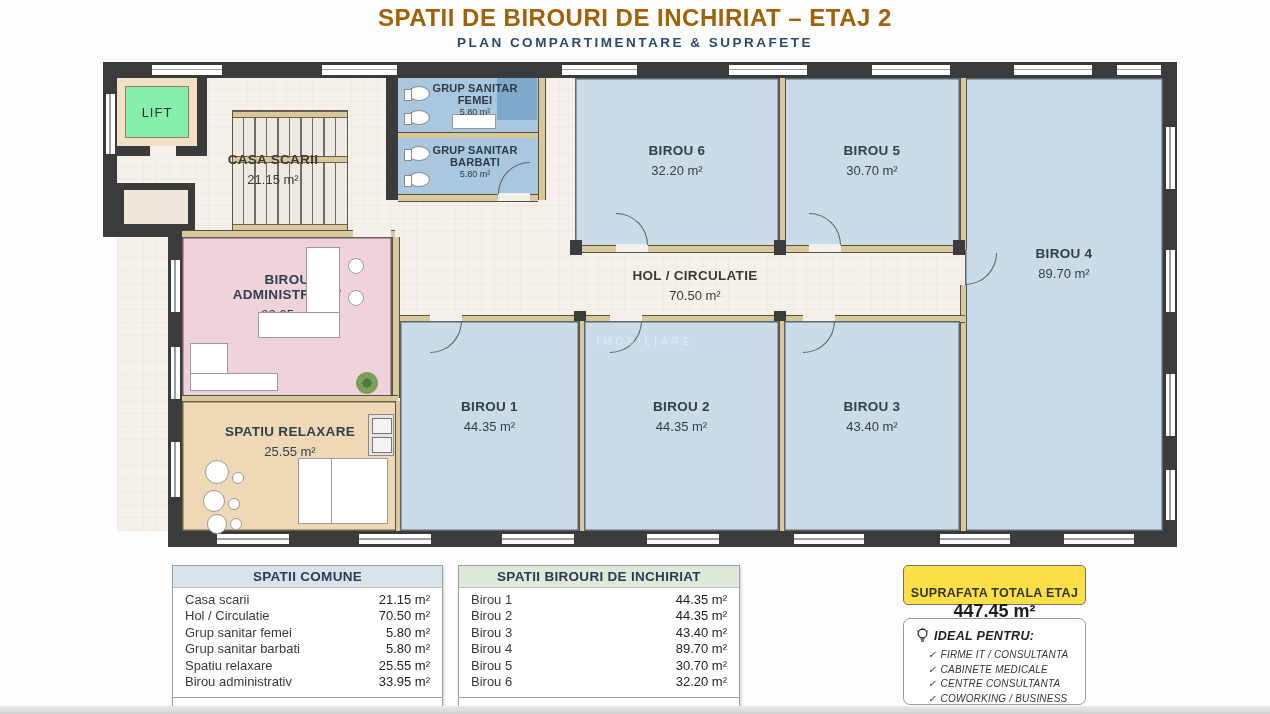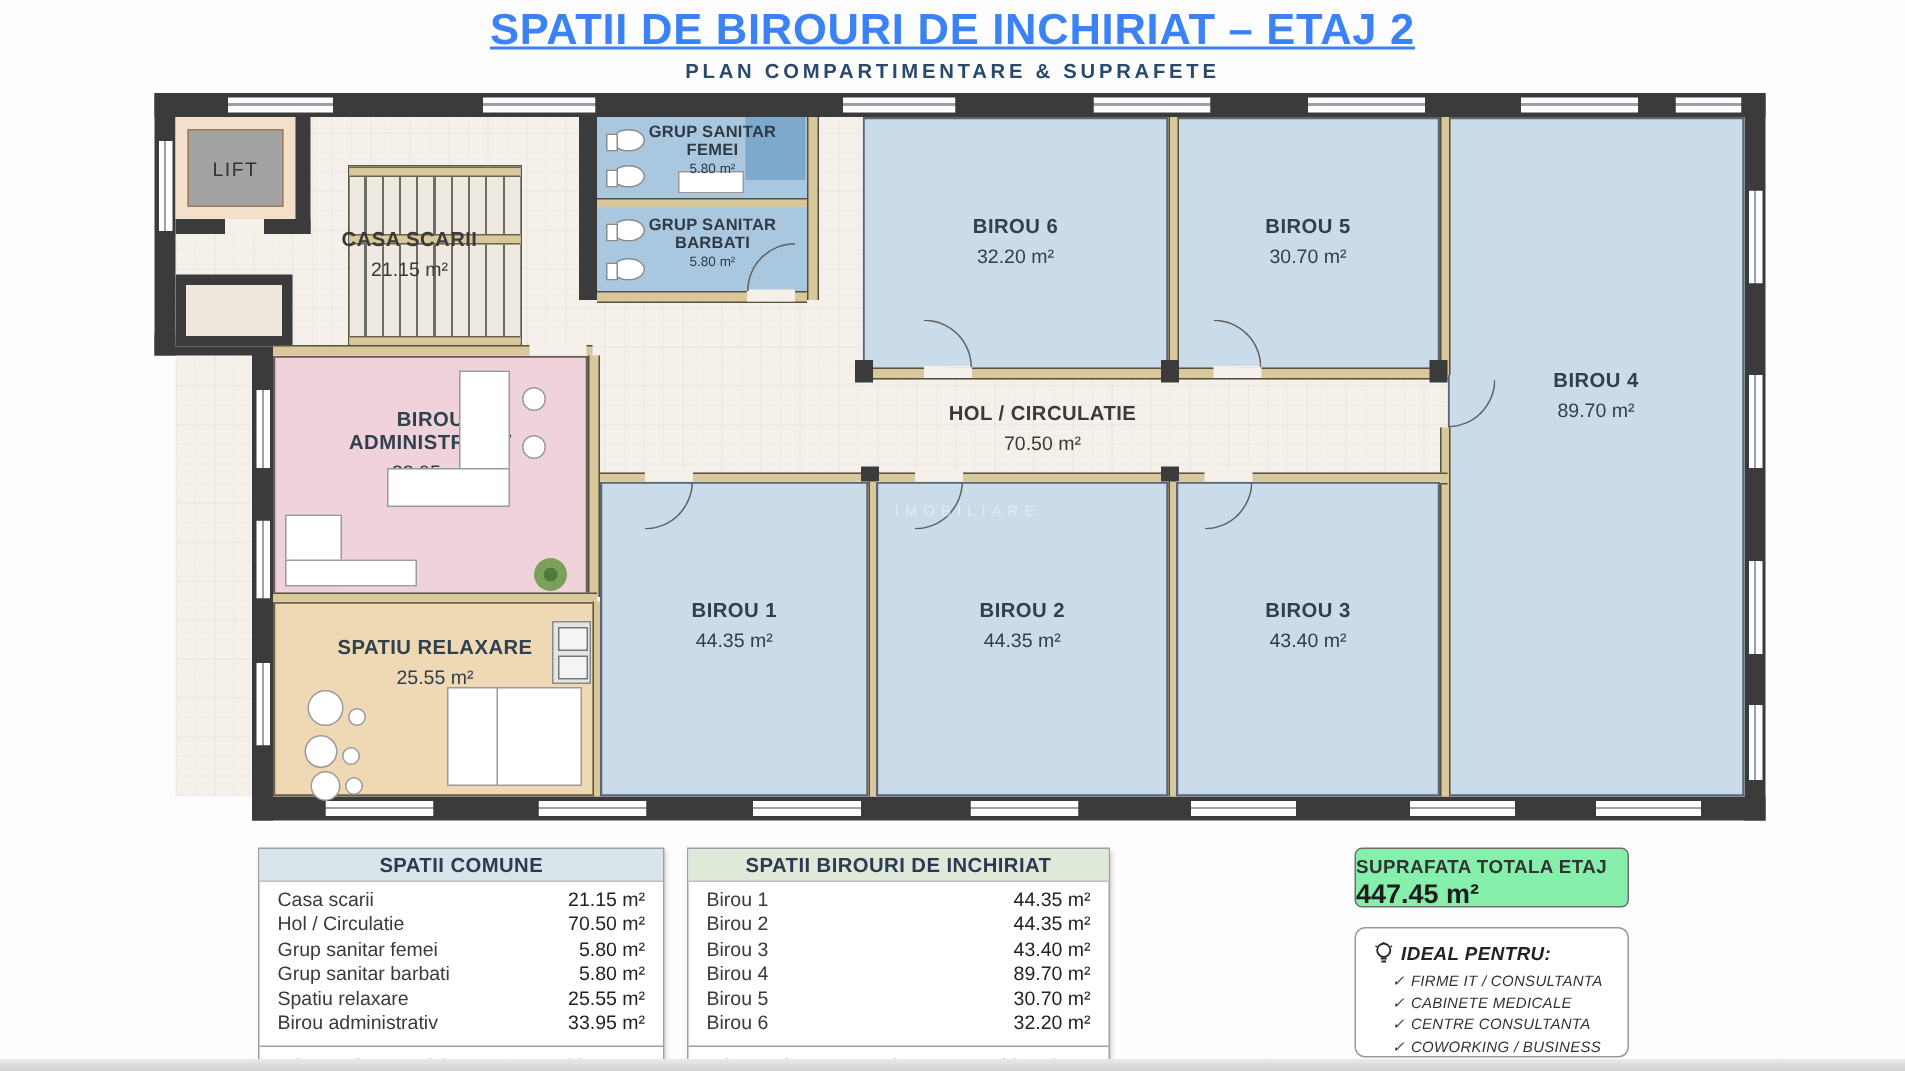--- a/index.html
+++ b/index.html
@@ -1,20 +1,20 @@
 <!DOCTYPE html>
 <html><head>
 <meta charset="utf-8">
 <style>
   html,body{margin:0;padding:0;background:#fff;}
   #stage{position:relative;width:1270px;height:714px;background:#fdfdfd;overflow:hidden;
          font-family:"Liberation Sans", sans-serif;}
   
   #hdr{position:absolute;left:0;right:0;top:4px;text-align:center;}
-  #hdr .t1{font-size:29px;font-weight:bold;color:#3b82f6;letter-spacing:.5px;text-decoration:underline;}
+  #hdr .t1{font-size:24px;font-weight:bold;color:#a16207;letter-spacing:.5px;}
   #hdr .t2{font-size:13.5px;font-weight:bold;color:#2a4a6b;letter-spacing:2.5px;margin-top:3px;}
   
   .abs{position:absolute;}
   #plan{position:absolute;left:0;top:0;width:1270px;height:560px;}
   .floor{background:#f5f0ea;
          background-image:repeating-linear-gradient(0deg,rgba(0,0,0,.025) 0 1px,transparent 1px 13px),
                           repeating-linear-gradient(90deg,rgba(0,0,0,.025) 0 1px,transparent 1px 13px);}
   .wall{background:#3b3b3b;}
   .twall{background:#d9c89b;border-top:1px solid #55503f;border-bottom:1px solid #55503f;}
   .twallv{background:#d9c89b;border-left:1px solid #55503f;border-right:1px solid #55503f;}
@@ -49,40 +49,40 @@
   .wc::before{content:"";position:absolute;left:-5px;top:1.5px;width:6px;height:10px;background:#fff;border:1px solid #8a8a8a;}
   .plant{background:radial-gradient(circle at 50% 50%, #4e7a3a 0 30%, #7aa05a 30% 70%, #9ab87e 70%);border-radius:50%;}
   .appl{background:#e4e4e4;border:1px solid #8a8a8a;box-sizing:border-box;}
   .appl .cell{position:absolute;left:3px;width:18px;height:14px;background:#f4f4f4;border:1px solid #777;}
   
   #stairs{border:1.5px solid #5a564a;background:#efeae1;box-sizing:border-box;}
   .sbar{position:absolute;left:0;width:100%;height:7px;background:#d9c89b;border-top:1px solid #6b6350;border-bottom:1px solid #6b6350;box-sizing:border-box;}
   .treads{position:absolute;left:0;width:100%;background:repeating-linear-gradient(90deg,transparent 0 10px,#6d6d66 10px 11.5px);}
   
   #lift{background:#f3e0cb;border-right:10px solid #3b3b3b;border-bottom:10px solid #3b3b3b;box-sizing:border-box;}
-  #lift .inner{position:absolute;left:8px;top:8px;right:8px;bottom:8px;border:1.5px solid #9b7b57;background:#a3a3a3;
+  #lift .inner{position:absolute;left:8px;top:8px;right:8px;bottom:8px;border:1.5px solid #9b7b57;background:#86efac;
                display:flex;align-items:center;justify-content:center;font-size:13px;letter-spacing:1px;color:#333;}
   #storage{background:#efe8dc;border:7px solid #3b3b3b;box-sizing:border-box;}
   
   #wmark{text-align:center;pointer-events:none;}
   #wmark .w1{font-size:34px;font-weight:bold;color:rgba(255,255,255,.55);letter-spacing:3px;}
   #wmark .w2{font-size:10px;color:rgba(255,255,255,.45);letter-spacing:4px;margin-top:2px;}
   
   .tbl{position:absolute;background:#fff;border:1.5px solid #9aa0a6;box-shadow:1px 2px 3px rgba(0,0,0,.18);box-sizing:border-box;}
   .tbl .th{height:21px;display:flex;align-items:center;justify-content:center;font-size:13.5px;font-weight:bold;color:#2c3b52;letter-spacing:.3px;border-bottom:1px solid #b7bec4;}
   .tbl .body{padding:3px 0 4px;}
   .trow{display:flex;justify-content:space-between;padding:0 12px;height:16.5px;align-items:center;}
   .trow .n{font-size:13px;color:#3a3a3a;}
   .trow .v{font-size:13px;color:#232323;}
   .tbl .total{border-top:1.5px solid #9aa0a6;margin-top:3px;height:24px;display:flex;justify-content:space-between;align-items:center;padding:0 12px;}
   .tbl .total .n{font-size:13.5px;font-weight:bold;color:#2b2b2b;letter-spacing:.3px;}
   .tbl .total .v{font-size:13.5px;font-weight:bold;color:#1d1d1d;}
   #th-comune{background:#d9e3ea;}
   #th-birouri{background:#dfe9da;}
-  #sumbox{position:absolute;border:1.6px solid #6f6f6f;border-radius:5px;background:#86efac;padding-top:5px;box-sizing:border-box;}
+  #sumbox{position:absolute;border:1.6px solid #6f6f6f;border-radius:5px;background:#fde047;text-align:center;padding-top:20px;box-sizing:border-box;}
   #sumbox .st{font-size:12.5px;font-weight:bold;color:#333;letter-spacing:.3px;}
   #sumbox .sv{font-size:18px;font-weight:bold;color:#1c1c1c;margin-top:1px;}
   #idealbox{position:absolute;border:1.4px solid #999;border-radius:7px;background:#fff;padding:9px 10px 6px 12px;box-sizing:border-box;font-style:italic;}
   #idealbox .it{display:flex;align-items:center;font-size:12.5px;font-weight:bold;color:#222;letter-spacing:.3px;margin-bottom:4px;}
   #idealbox .it svg{margin-right:5px;}
   .ideal-item{font-size:10px;color:#333;line-height:14.5px;padding-left:12px;letter-spacing:.2px;}
   .ideal-item .chk{margin-right:4px;color:#333;}
   #botband{position:absolute;left:0;top:706px;width:1270px;height:8px;background:linear-gradient(to bottom,#e9e9e9,#d2d2d2);}
 </style>
 </head>

